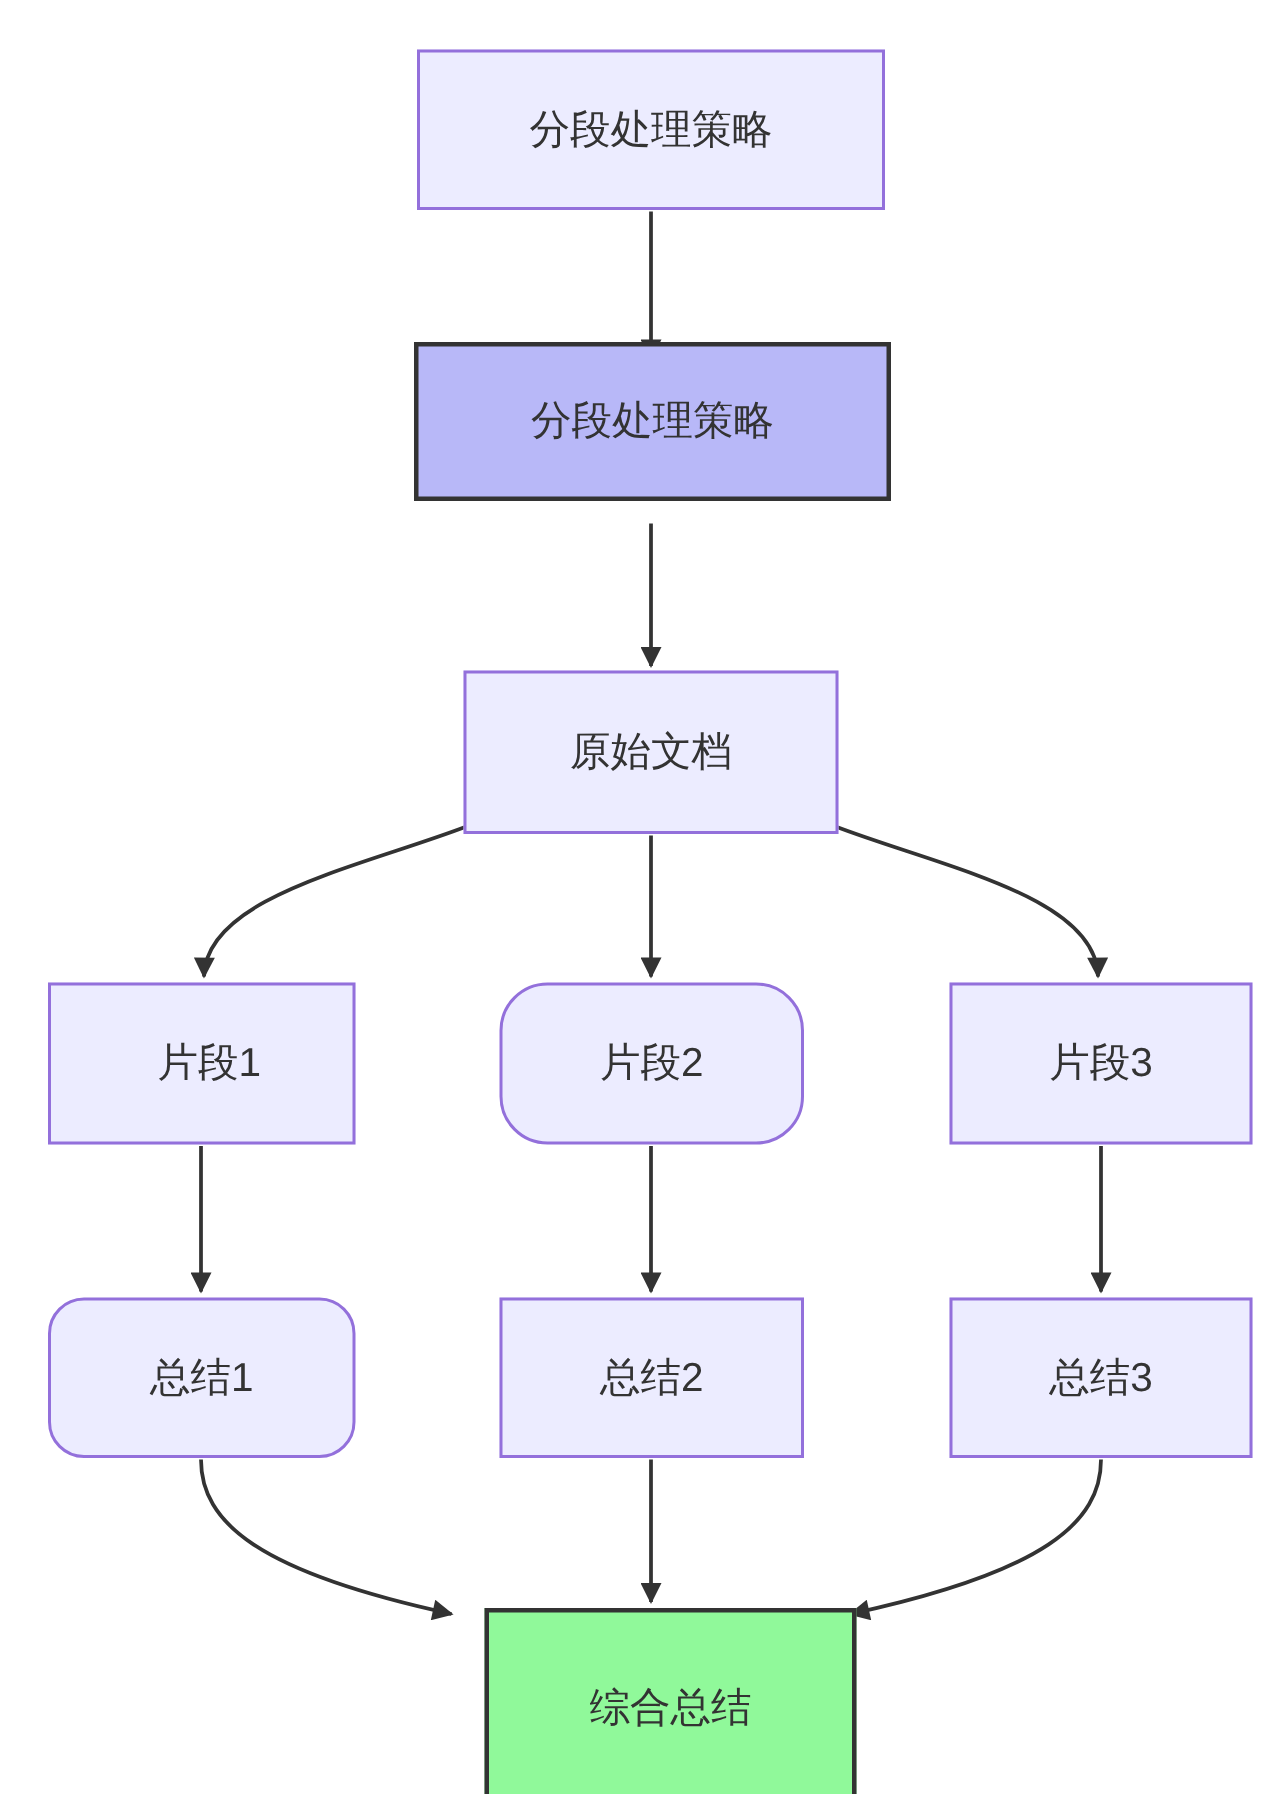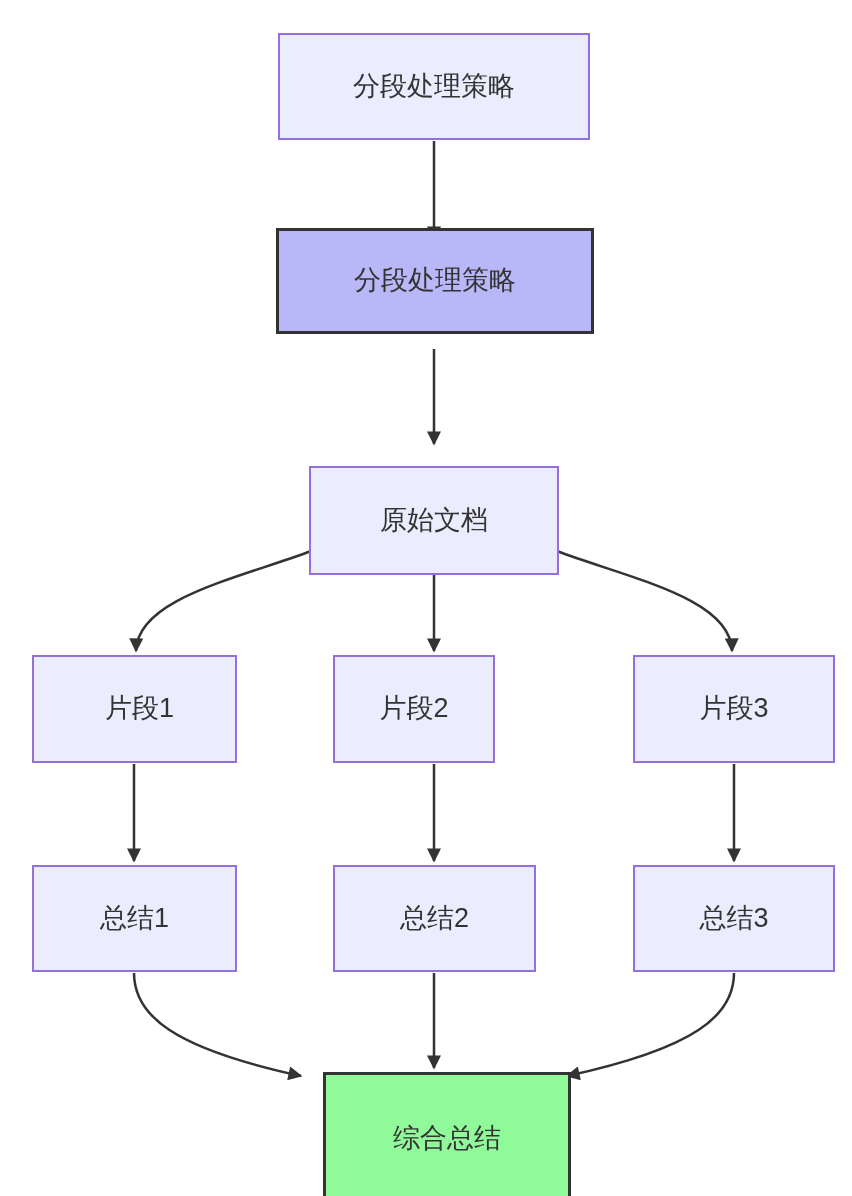--- a/index.html
+++ b/index.html
@@ -44,25 +44,25 @@
     background: #B8B8F8;
     border: 3.5px solid #333333;
   }
   .node--success {
     background: #90F99A;
     border: 3.5px solid #333333;
   }
   
   #node-A  { left: 278px; top: 33px;   width: 312px; height: 107px; }
   #node-B  { left: 276px; top: 228px;  width: 318px; height: 106px; }
-  #node-C  { left: 309px; top: 447px;  width: 250px; height: 109px; margin-top: 19px; }
+  #node-C  { left: 309px; top: 447px;  width: 250px; height: 109px; }
   #node-D1 { left: 32px;  top: 655px;  width: 205px; height: 108px; padding-left: 10px; }
-  #node-D2 { left: 333px; top: 655px;  width: 162px; height: 108px; }
+  #node-D2 { left: 333px; top: 655px;  width: 203px; height: 108px; border-radius: 32px; }
   #node-D3 { left: 633px; top: 655px;  width: 202px; height: 108px; text-align: right; }
-  #node-E1 { left: 32px;  top: 865px;  width: 205px; height: 107px; }
+  #node-E1 { left: 32px;  top: 865px;  width: 205px; height: 107px; border-radius: 24px; }
   #node-E2 { left: 333px; top: 865px;  width: 203px; height: 107px; }
   #node-E3 { left: 633px; top: 865px;  width: 202px; height: 107px; text-align: center; }
   #node-F  { left: 323px; top: 1072px; width: 248px; height: 134px; }
 </style>
 </head>
 <body>
 
 <div class="canvas">
 
   <svg class="edges" viewBox="0 0 852 1196" xmlns="http://www.w3.org/2000/svg">

